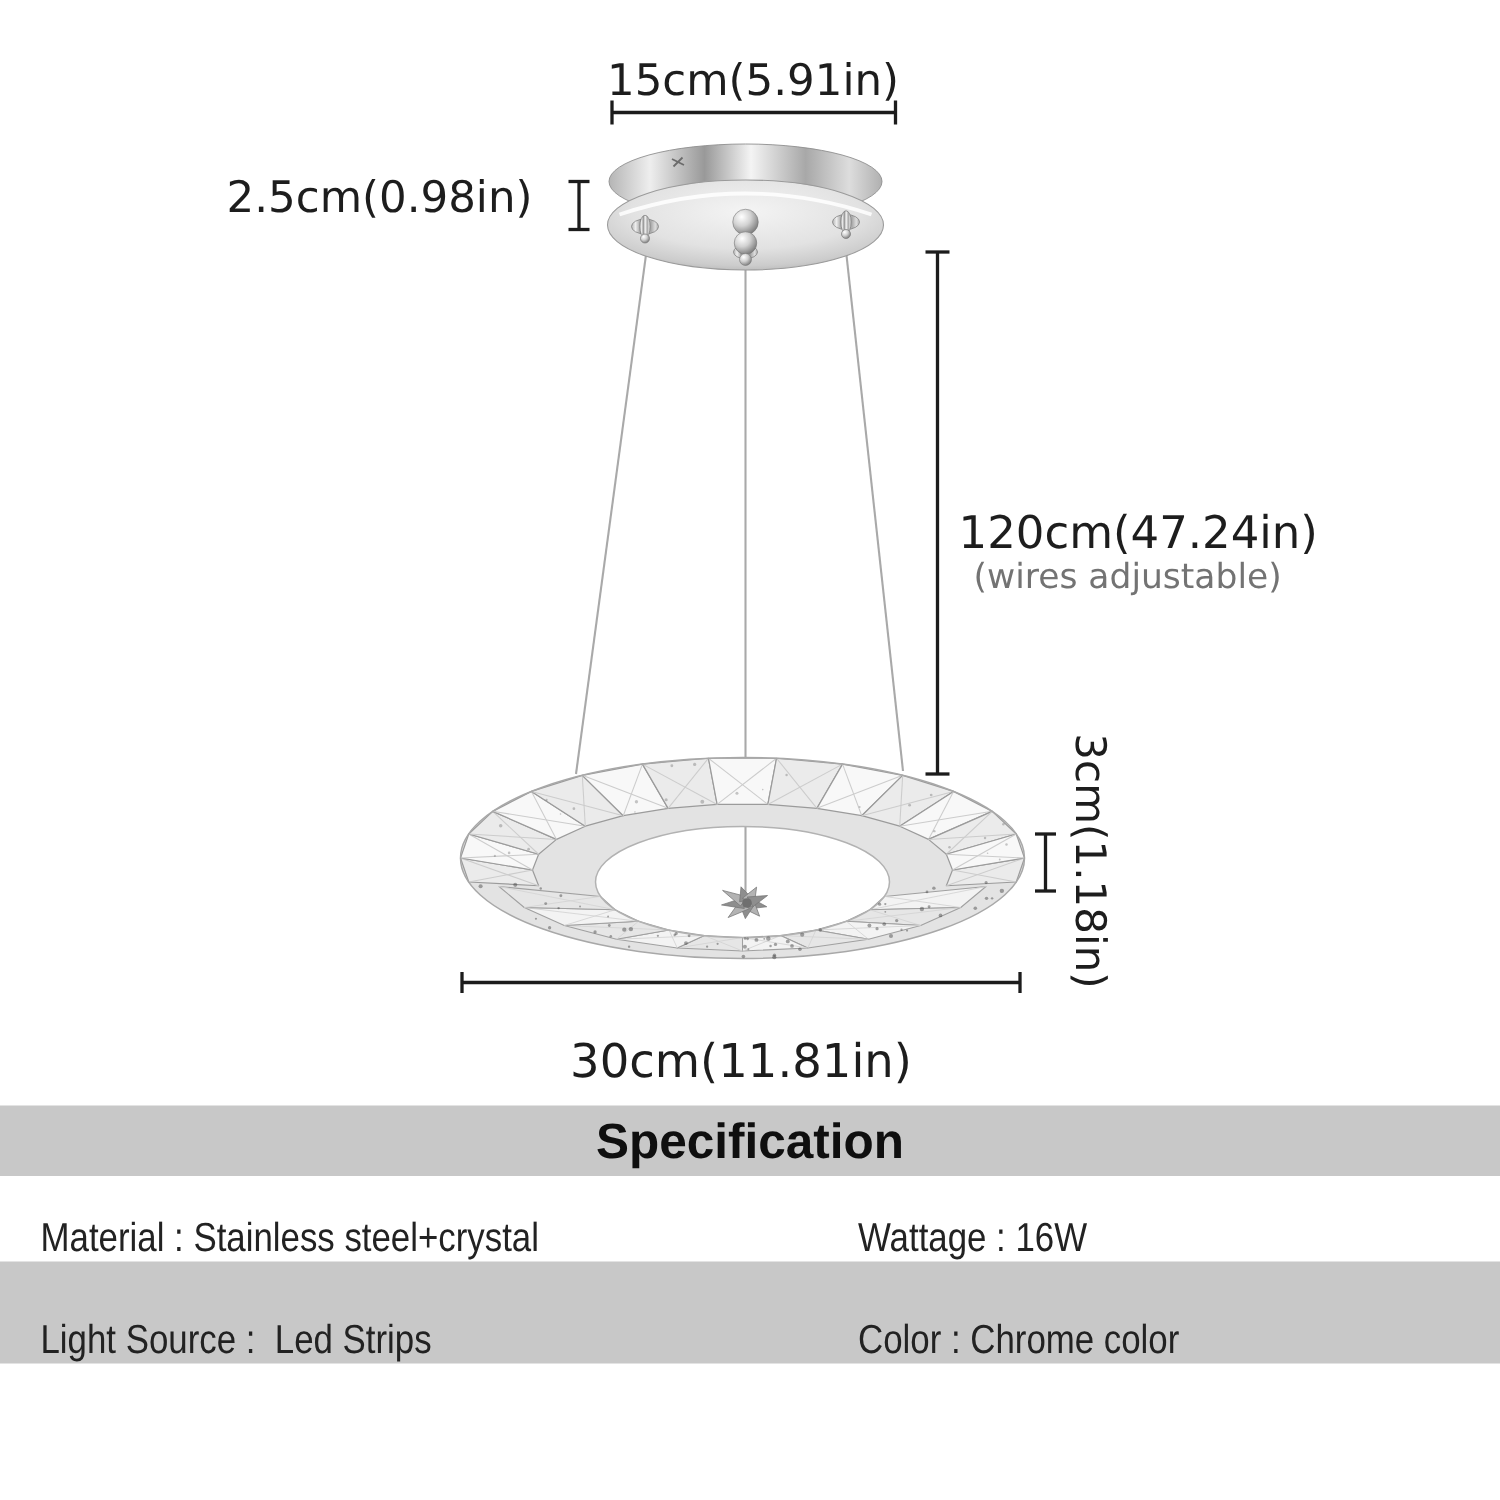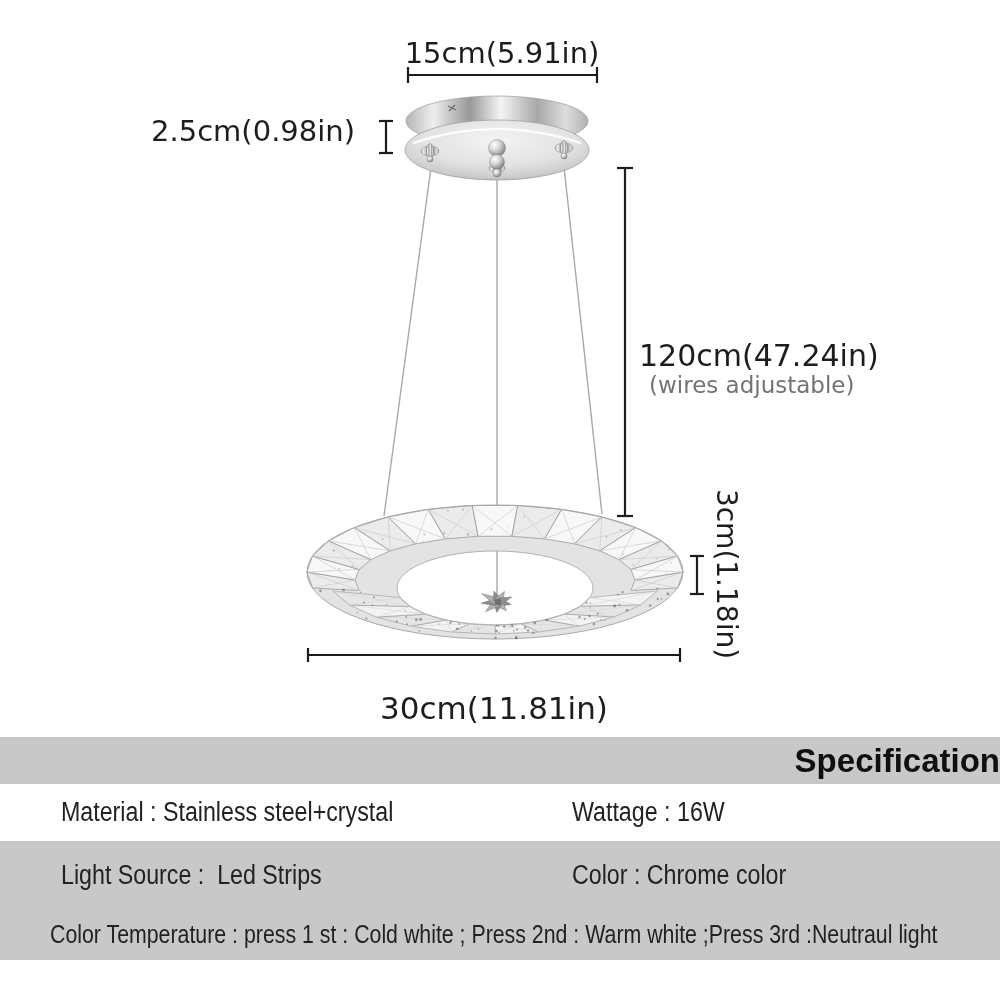--- a/index.html
+++ b/index.html
@@ -14,26 +14,26 @@
   }
   .lbl-top{left:502px;top:38px;transform:translateX(-50%);}
   .lbl-canopy-h{left:355px;top:116px;transform:translateX(-100%);}
   .lbl-drop{left:639px;top:339px;font-size:30px;}
   .lbl-note{left:649px;top:373px;font-size:23px;color:#737373;}
   .lbl-ring-h{left:726px;top:574px;transform:translate(-50%,-50%) rotate(90deg);font-size:28px;}
   .lbl-ring-d{left:494px;top:663px;transform:translateX(-50%);font-size:31px;margin-top:28px;}
 
   .spec{position:absolute;left:0;top:737px;width:1000px;}
   .spec-head{
-    height:47px;background:#c8c8c8;display:flex;align-items:center;justify-content:flex-end;
+    height:47px;background:#c8c8c8;display:flex;align-items:center;justify-content:center;
   }
   .spec-title{
     font-family:"Liberation Sans", sans-serif;font-weight:bold;font-size:33px;color:#0f0f0f;
   }
-  .spec-row{position:relative;display:flex;align-items:center;background:#ffffff;padding-left:34px;}
+  .spec-row{position:relative;display:flex;align-items:flex-end;background:#ffffff;}
   .spec-row.gray{background:#c8c8c8;}
   .cell{
     font-family:"Liberation Sans", sans-serif;font-size:27px;color:#222222;
     white-space:pre;transform:scaleX(0.86);transform-origin:0 50%;
   }
   .cell.left{margin-left:27px;}
   .cell.right{position:absolute;left:572px;}
   .cell.full{margin-left:16px;font-size:26px;transform:scaleX(0.82);}
 </style>
 </head>
@@ -309,17 +309,14 @@
       <span class="spec-title">Specification</span>
     </div>
     <div class="spec-row" style="height:57px">
       <span class="cell left">Material : Stainless steel+crystal</span>
       <span class="cell right">Wattage : 16W</span>
     </div>
     <div class="spec-row gray" style="height:68px">
       <span class="cell left">Light Source :  Led Strips</span>
       <span class="cell right">Color : Chrome color</span>
     </div>
-    <div class="spec-row gray" style="height:51px">
-      <span class="cell full">Color Temperature : press 1 st : Cold white ; Press 2nd : Warm white ;Press 3rd :Neutraul light</span>
-    </div>
   </div>
 </div>
 
 </body></html>

